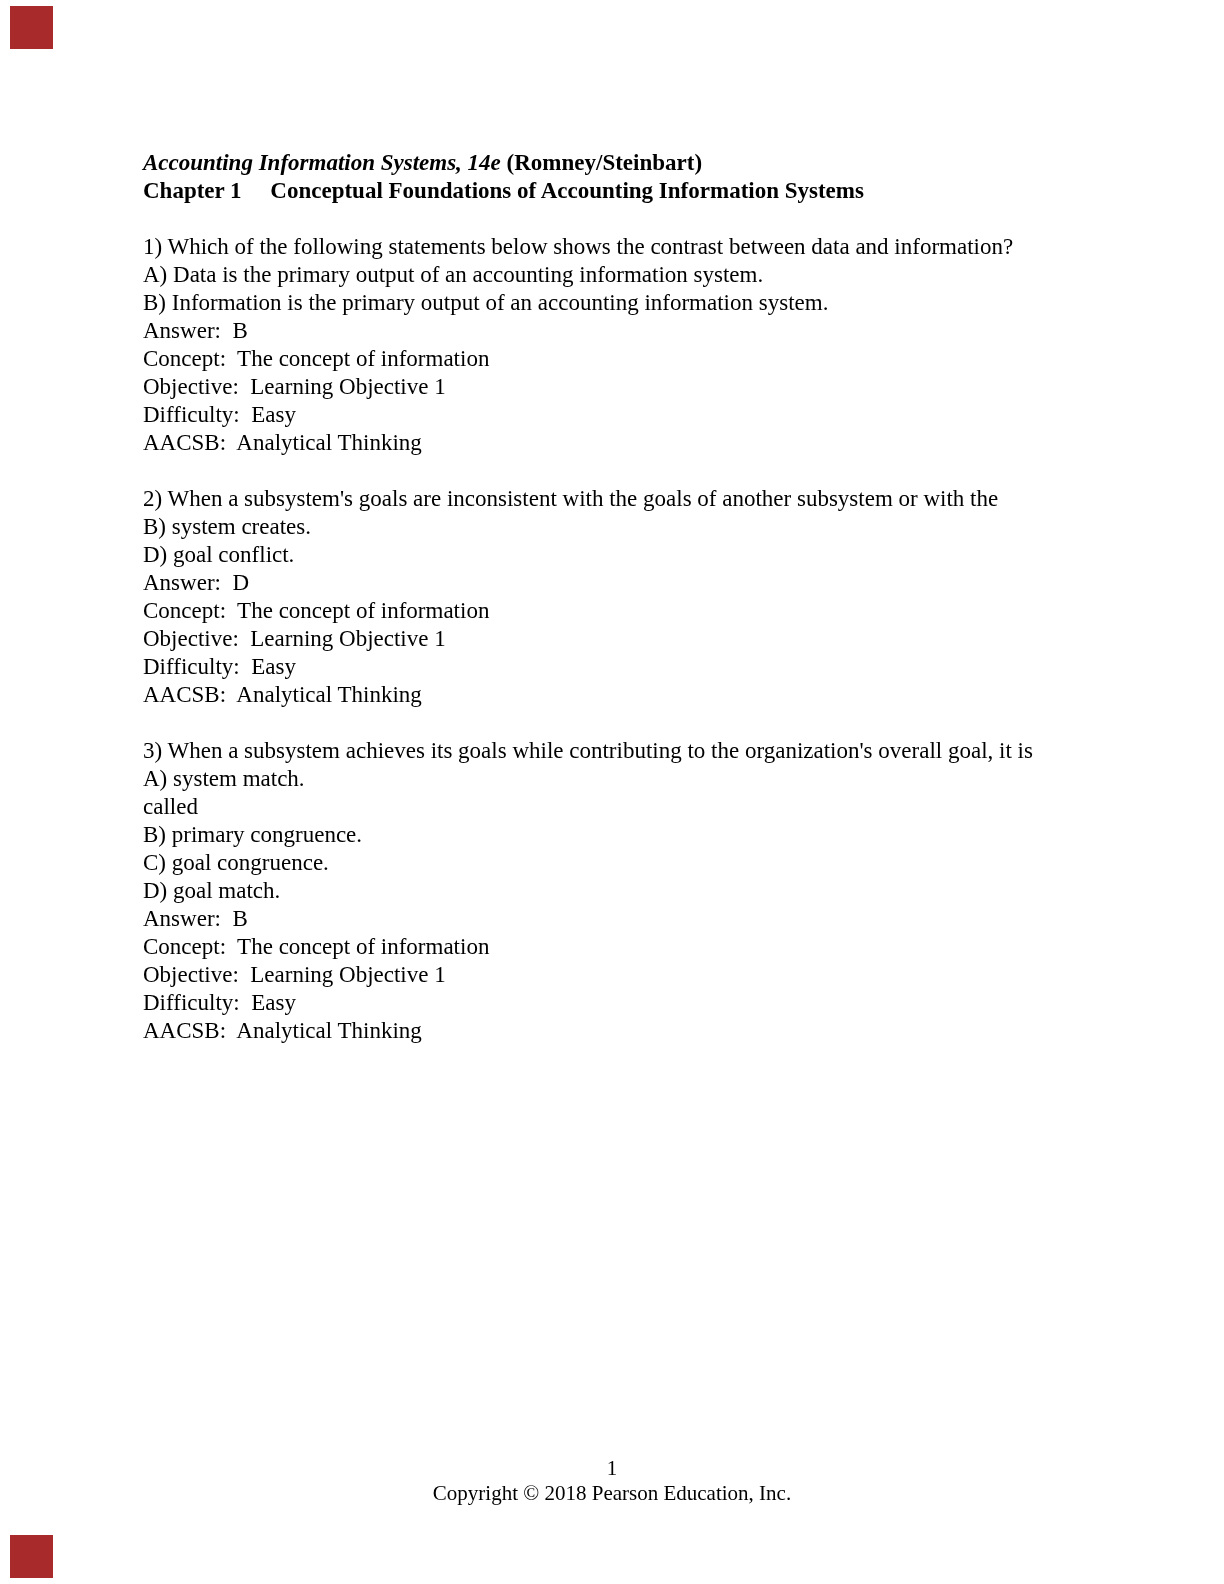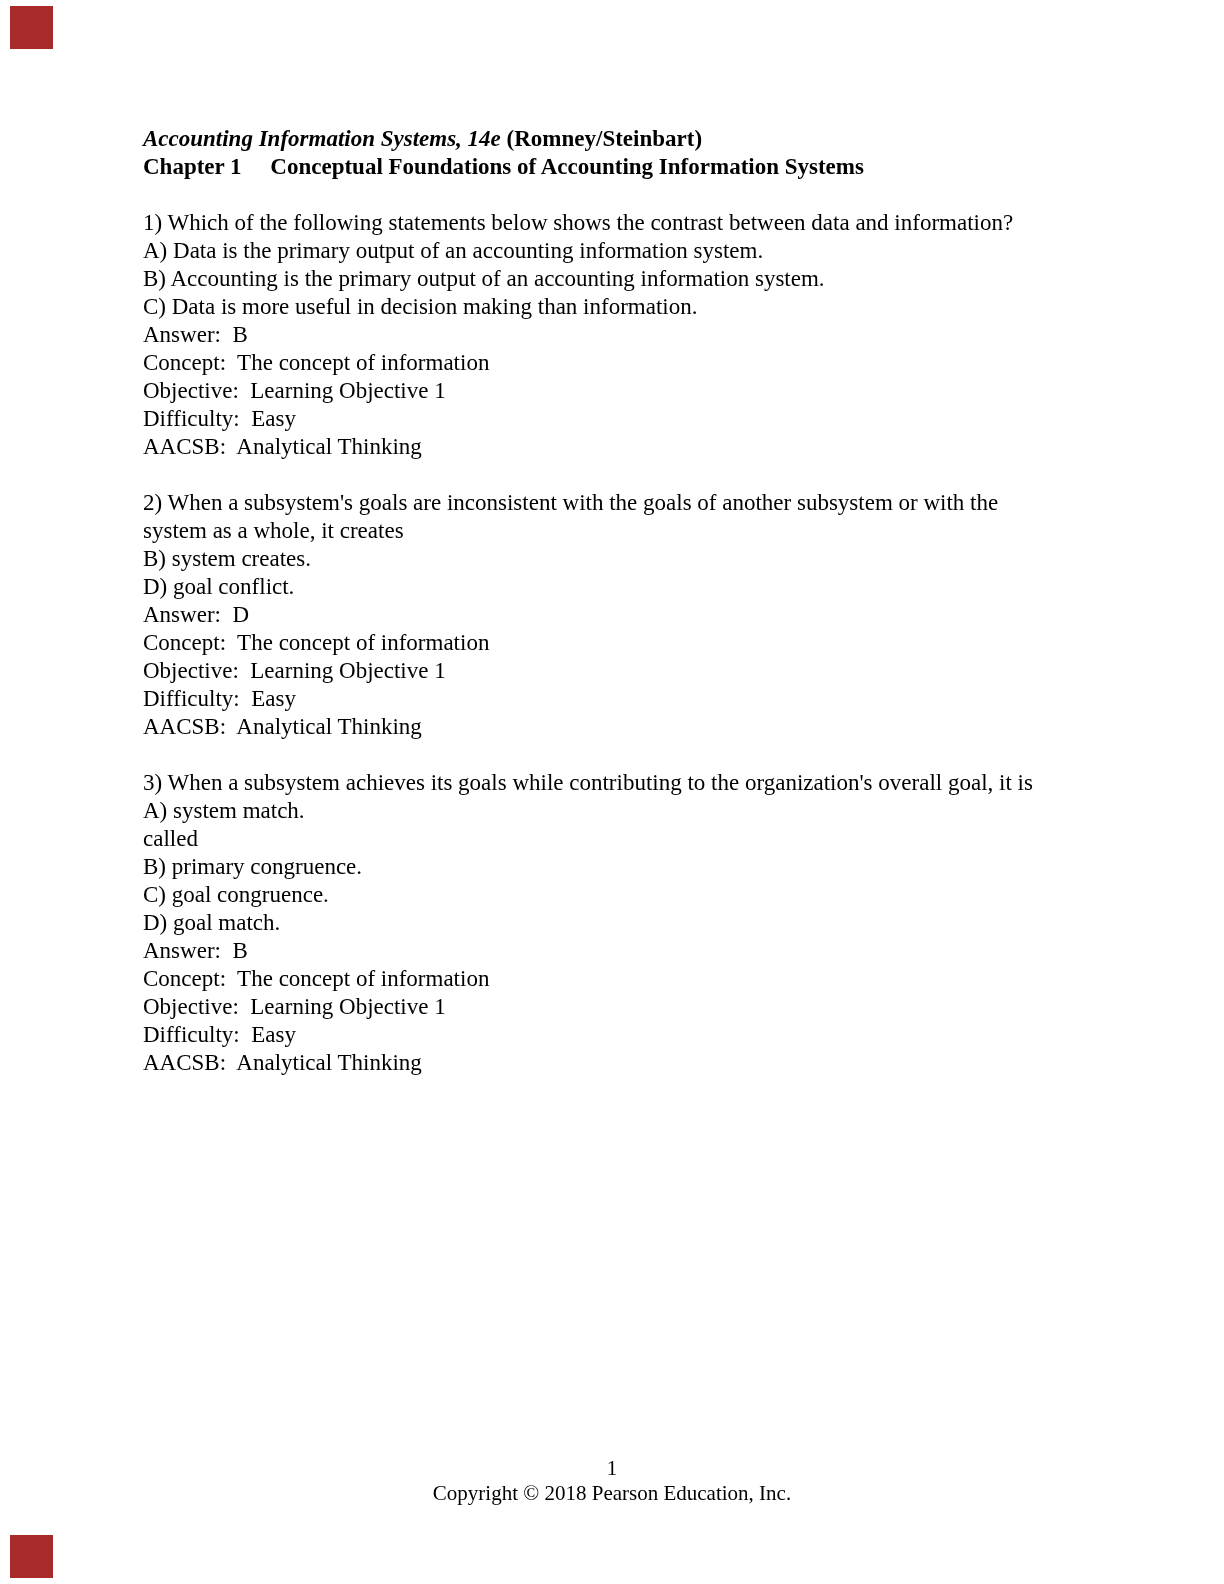--- a/index.html
+++ b/index.html
@@ -18,21 +18,21 @@
     position: absolute;
     width: 43px;
     height: 43px;
     background: #a82a2a;
   }
   .corner-mark.top-left { left: 10px; top: 6px; }
   .corner-mark.bottom-left { left: 10px; top: 1535px; }
   .content {
     position: absolute;
     left: 143px;
-    top: 125px;
+    top: 149px;
     width: 1000px;
   }
   .block { margin-bottom: 28px; }
   .line { white-space: pre; }
   .doc-header .line { font-weight: bold; }
   .title-italic { font-style: italic; }
   .footer {
     position: absolute;
     left: 0;
     top: 1456px;
@@ -53,32 +53,30 @@
 
   <div class="block doc-header">
     <div class="line"><span class="title-italic">Accounting Information Systems, 14e</span><span> (Romney/Steinbart)</span></div>
     <div class="line">Chapter 1     Conceptual Foundations of Accounting Information Systems</div>
   </div>
 
 
   <div class="block">
     <div class="line">1) Which of the following statements below shows the contrast between data and information?</div>
     <div class="line">A) Data is the primary output of an accounting information system.</div>
-    <div class="line">B) Accounting is the primary output of an accounting information system.</div>
-    <div class="line">C) Data is more useful in decision making than information.</div>
+    <div class="line">B) Information is the primary output of an accounting information system.</div>
     <div class="line">Answer:  B</div>
     <div class="line">Concept:  The concept of information</div>
     <div class="line">Objective:  Learning Objective 1</div>
     <div class="line">Difficulty:  Easy</div>
     <div class="line">AACSB:  Analytical Thinking</div>
   </div>
 
   <div class="block">
     <div class="line">2) When a subsystem's goals are inconsistent with the goals of another subsystem or with the</div>
-    <div class="line">system as a whole, it creates</div>
     <div class="line">B) system creates.</div>
     <div class="line">D) goal conflict.</div>
     <div class="line">Answer:  D</div>
     <div class="line">Concept:  The concept of information</div>
     <div class="line">Objective:  Learning Objective 1</div>
     <div class="line">Difficulty:  Easy</div>
     <div class="line">AACSB:  Analytical Thinking</div>
   </div>
 
   <div class="block">

